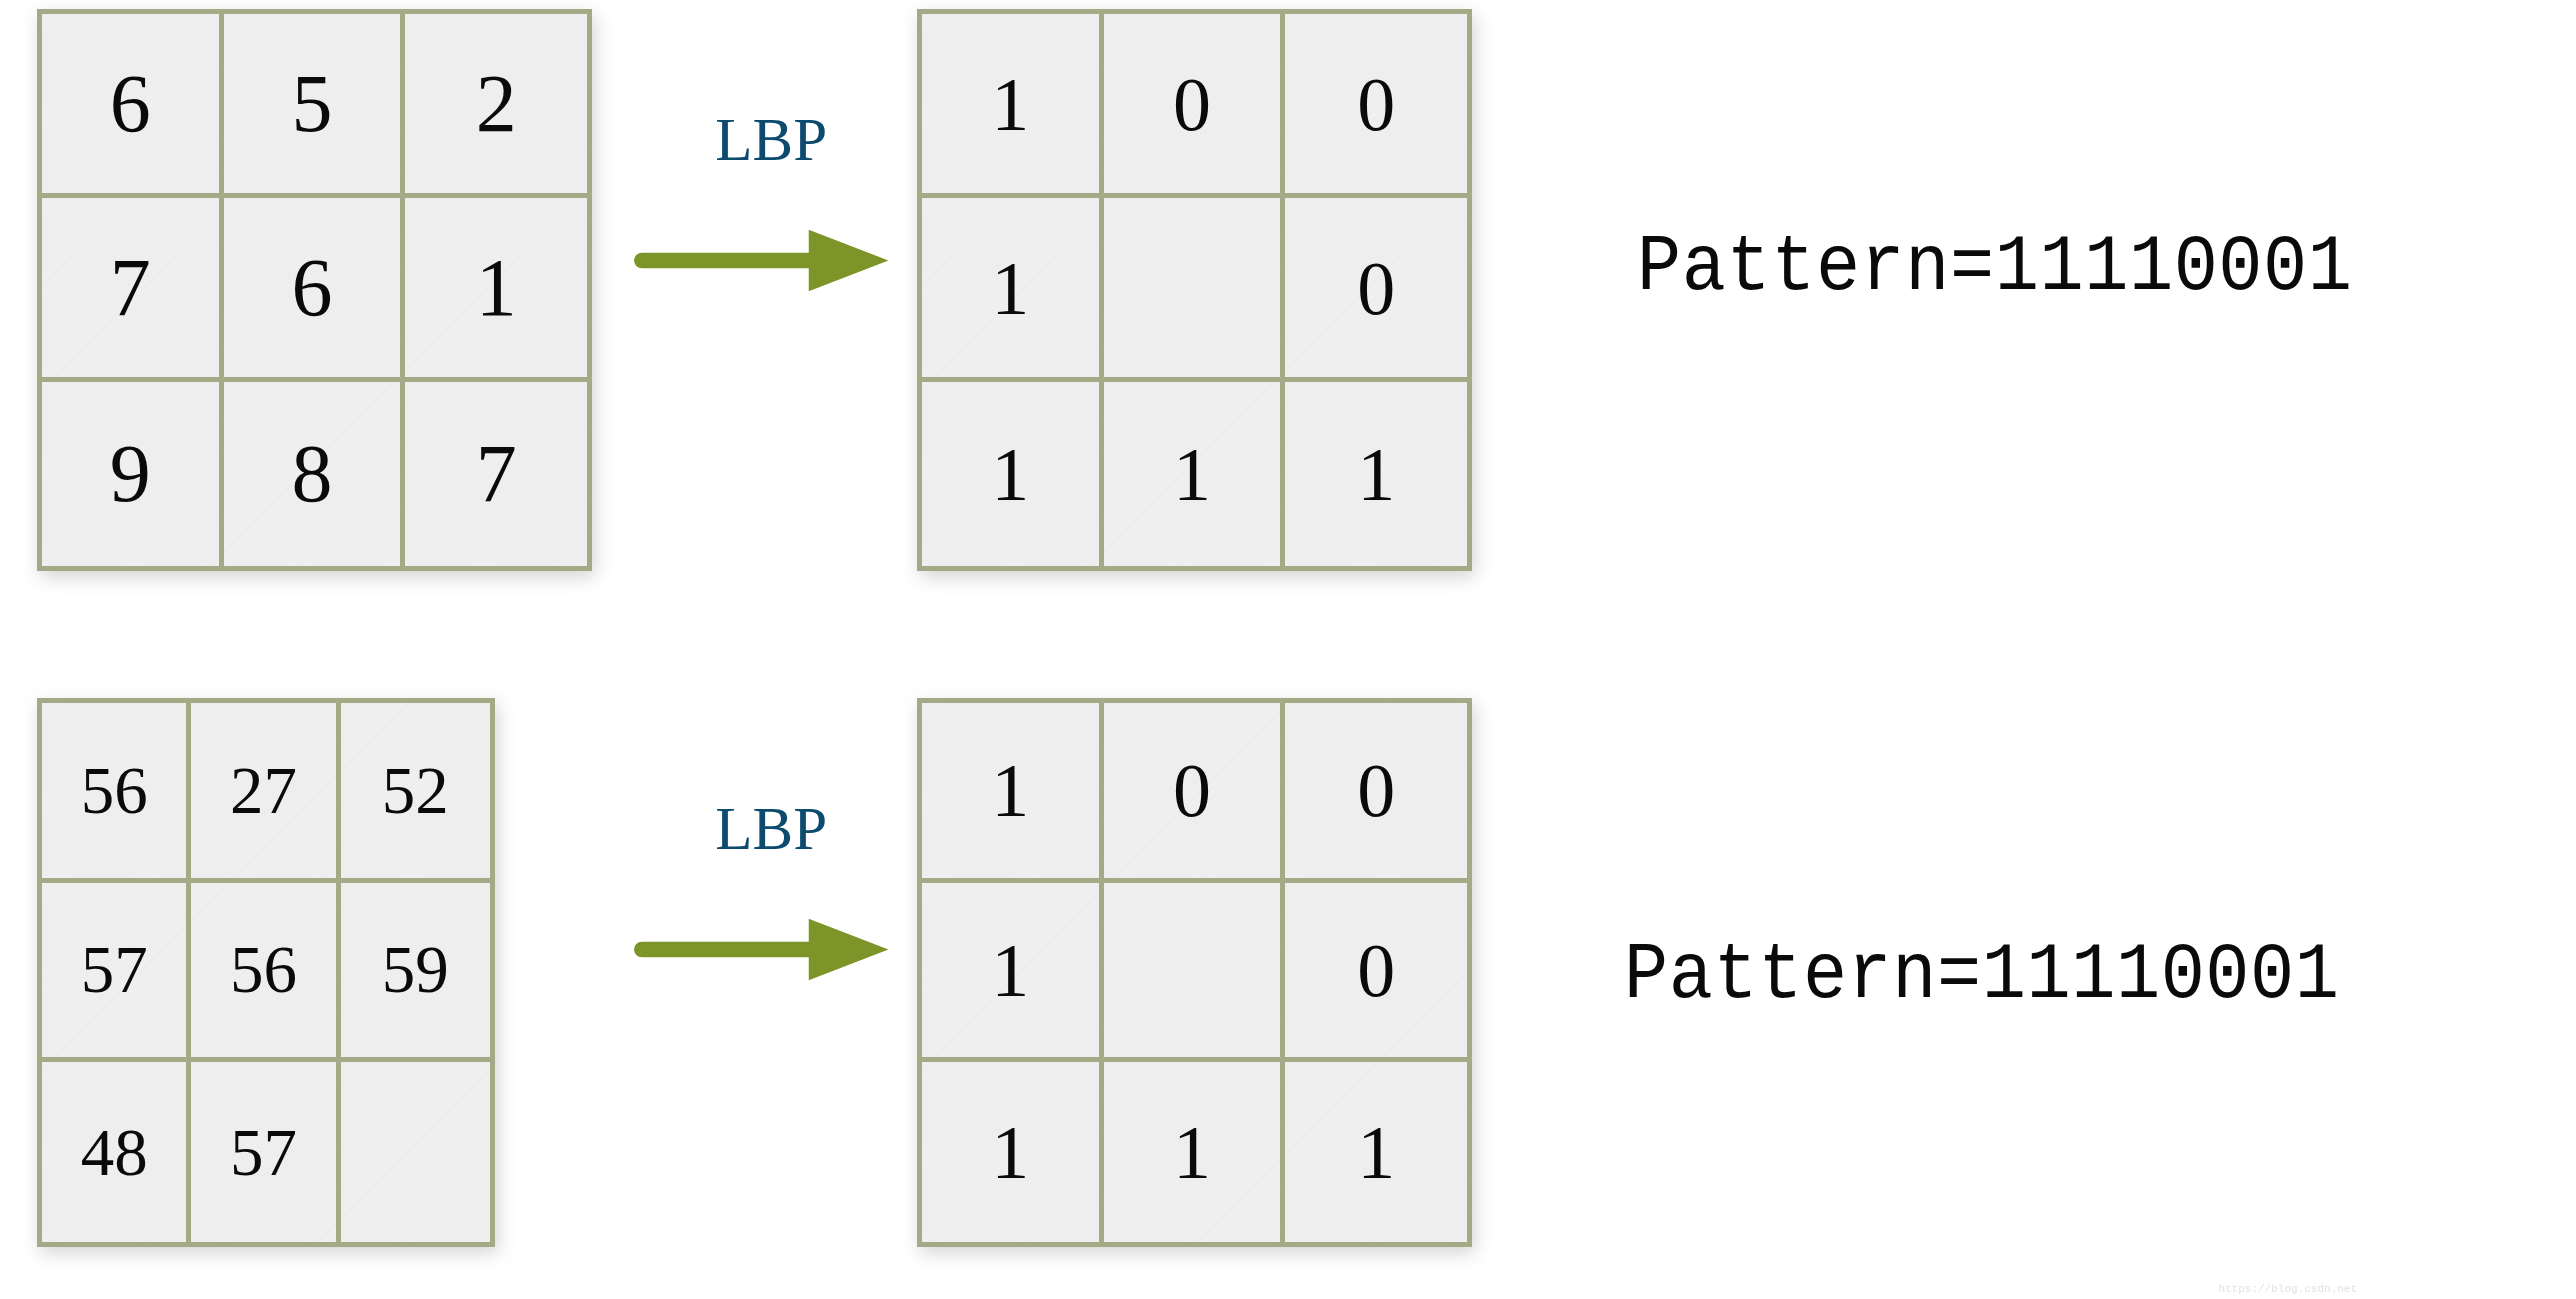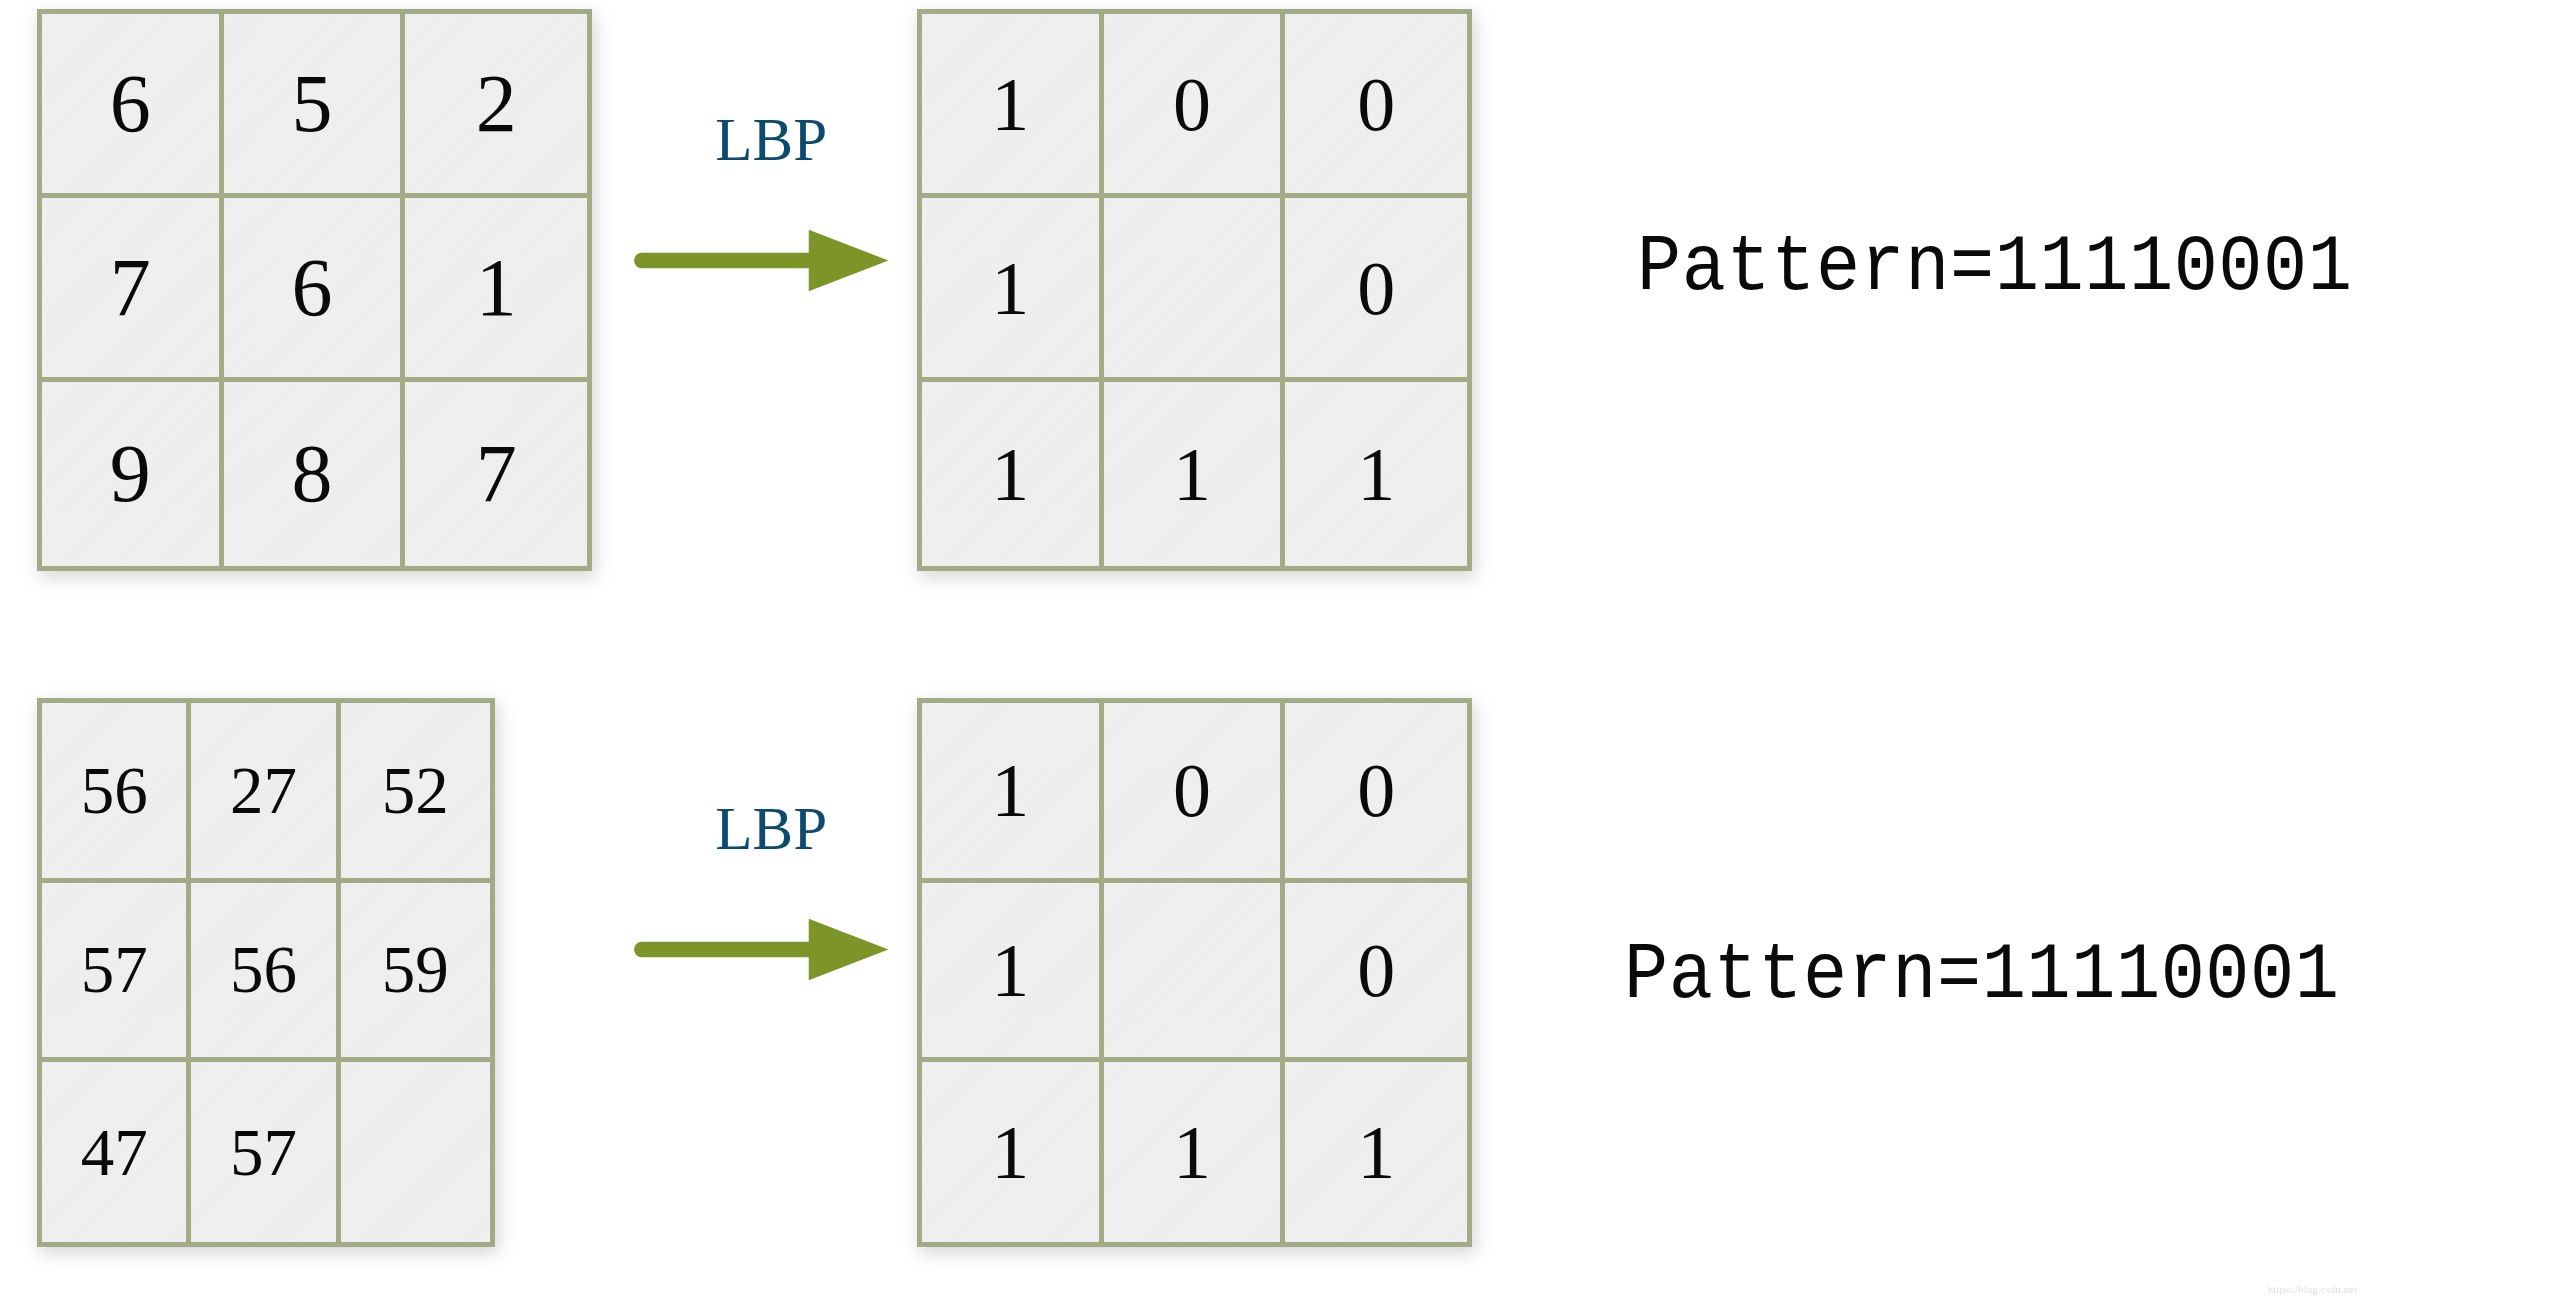--- a/index.html
+++ b/index.html
@@ -109,21 +109,21 @@
     user-select: none;
   }
   #pattern-top { left: 1637px; top: 228px; }
   #pattern-bot { left: 1624px; top: 936px; }
 
   
   .watermark {
     position: absolute;
     right: 219px;
     bottom: 5.1px;
-    font-family: Liberation Serif, serif;
+    font-family: Liberation Mono, monospace;
     font-size: 11px;
     color: #e2e2e2;
     white-space: nowrap;
     user-select: none;
     margin-left: 20px;
   }
 </style>
 </head>
 <body>
 
@@ -163,21 +163,21 @@
 
   <div class="pattern-text" id="pattern-top">Pattern=11110001</div>
 
   <div class="grid values small" id="grid-bot-values">
     <div class="cell">56</div>
     <div class="cell">27</div>
     <div class="cell">52</div>
     <div class="cell">57</div>
     <div class="cell">56</div>
     <div class="cell">59</div>
-    <div class="cell">47</div>
+    <div class="cell">48</div>
     <div class="cell">57</div>
   </div>
 
   <div class="arrow-group" id="arrow-group-bot">
     <span class="arrow-label">LBP</span>
     <svg class="arrow-svg" viewBox="0 0 400 120" preserveAspectRatio="none">
       <rect x="0" y="48" width="300" height="24" rx="12" fill="#7d9428"></rect>
       <polygon points="272,12 272,108 396,60" fill="#7d9428"></polygon>
     </svg>
   </div>

